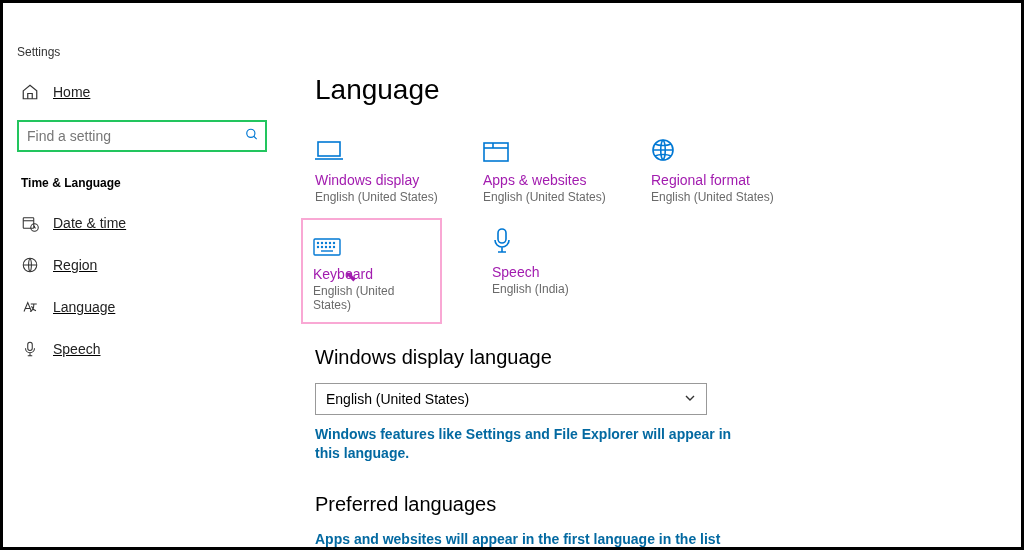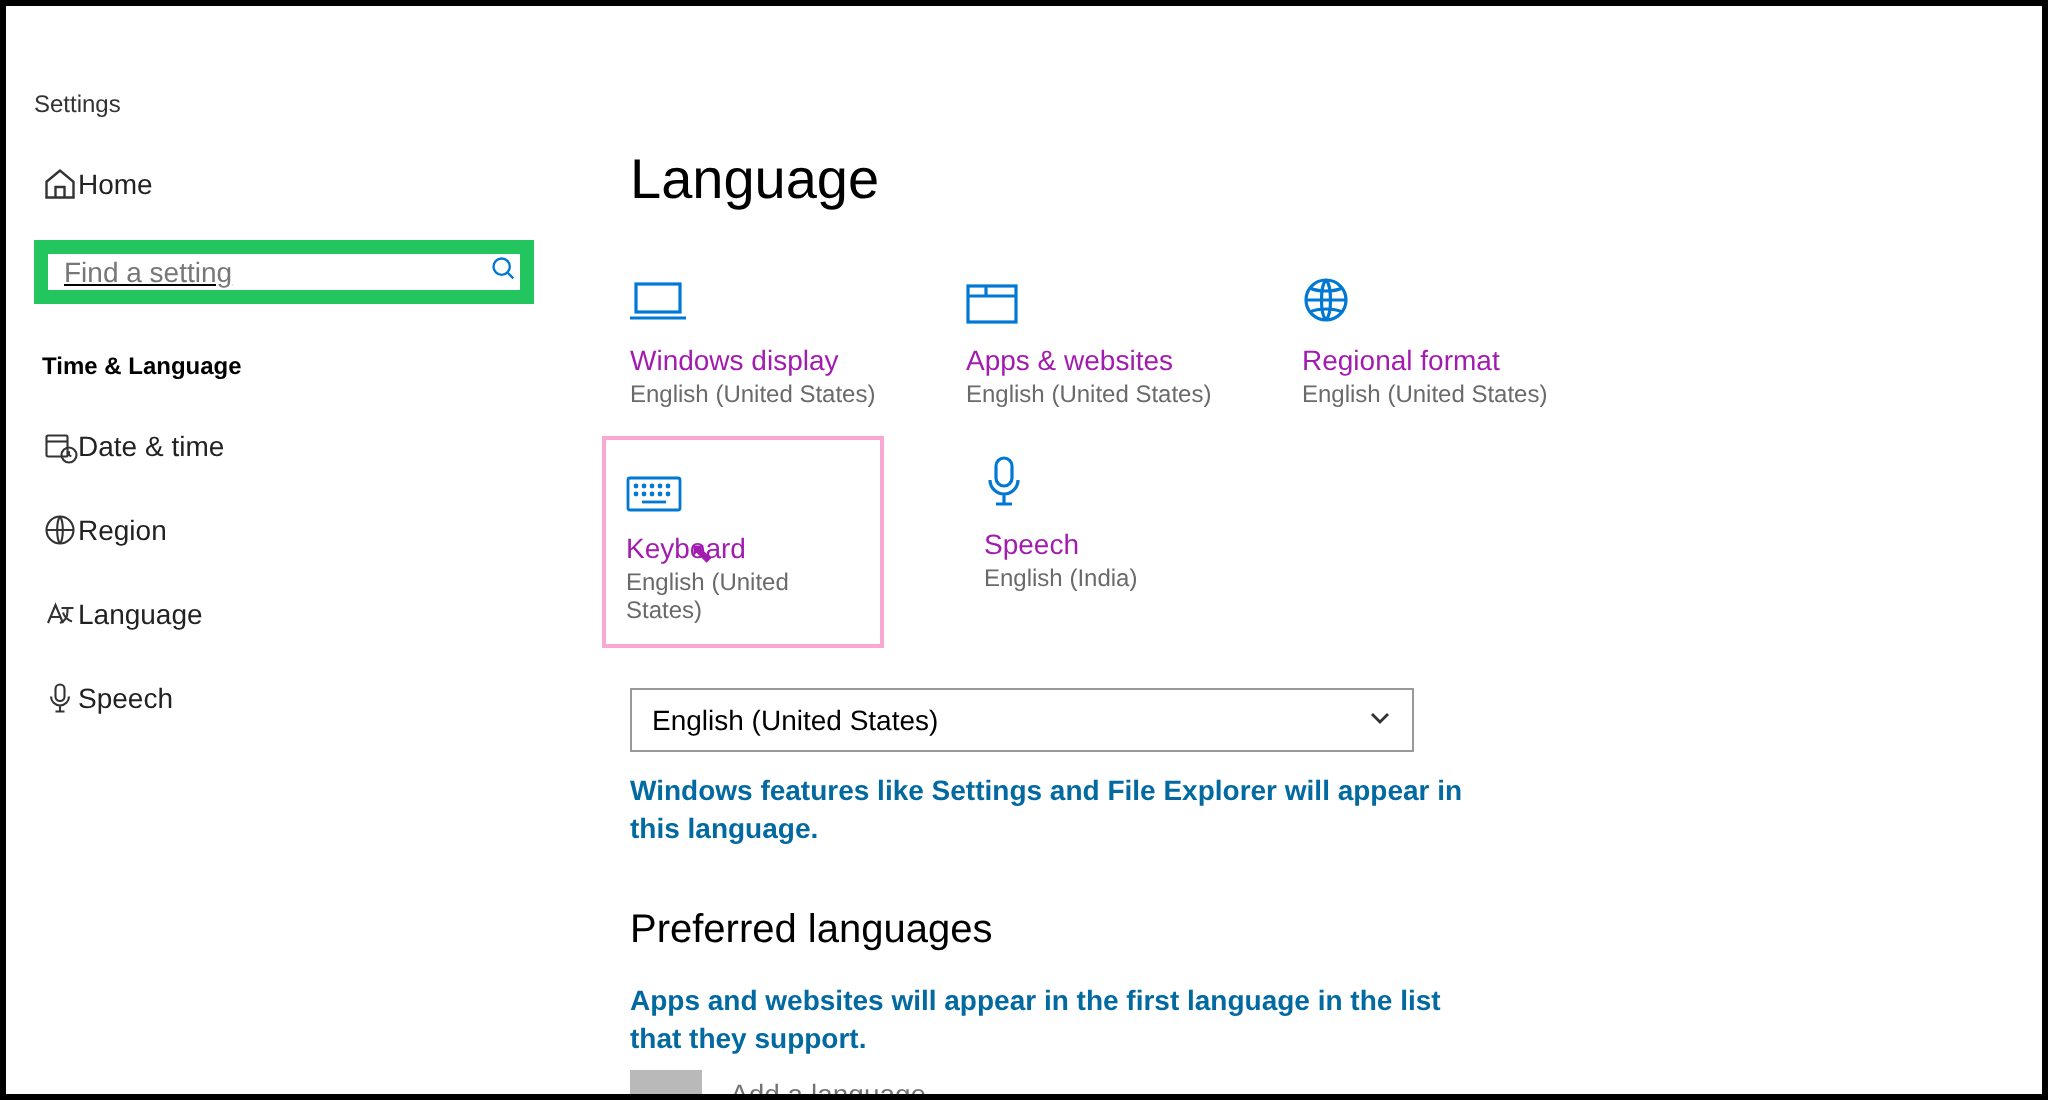--- a/index.html
+++ b/index.html
@@ -24,46 +24,47 @@
   height: calc(100% - 24px);
 }
 .sidebar {
   width: 278px;
   padding: 12px 14px 0 14px;
   flex-shrink: 0;
 }
 .sidebar-item {
   display: flex;
   align-items: center;
+  gap: 14px;
   padding: 9px 4px;
   cursor: pointer;
+  text-decoration: underline;
 }
 .sidebar-item .icon-box {
   width: 18px;
   height: 18px;
   display: flex;
   align-items: center;
   justify-content: center;
   color: #333;
 }
 .sidebar-item .label { font-size: 14px; color: #222; }
 .home-item { margin-bottom: 10px; }
 .search-wrap {
   position: relative;
   margin-bottom: 14px;
 }
 .search-input {
   width: 100%;
   height: 32px;
-  border: 7px solid #22c55e;
+  border: 2px solid #22c55e;
   padding: 0 30px 0 8px;
   font-size: 14px;
   outline: none;
   background: #fff;
-  text-decoration: underline;
 }
 .search-input::placeholder { color: #777; }
 .search-icon {
   position: absolute;
   right: 8px;
   top: 50%;
   transform: translateY(-50%);
   color: #0078d4;
 }
 .section-title {
@@ -303,20 +304,21 @@
               <rect x="6" y="1" width="8" height="14" rx="4"></rect>
               <path d="M3 12a7 7 0 0 0 14 0M10 19v5M6 24h8"></path>
             </svg>
         </div>
         <div class="tile-label">Speech</div>
         <div class="tile-sub">English (India)</div>
       </div>
 
     </div>
 
+    <h2 class="subhead">Windows display language</h2>
 
     <div class="dropdown">
       <span>English (United States)</span>
       <span class="chev">
         <svg width="12" height="12" viewBox="0 0 12 12" fill="none" stroke="currentColor" stroke-width="1.4">
             <path d="M2 4l4 4 4-4"></path>
           </svg>
       </span>
     </div>
 

